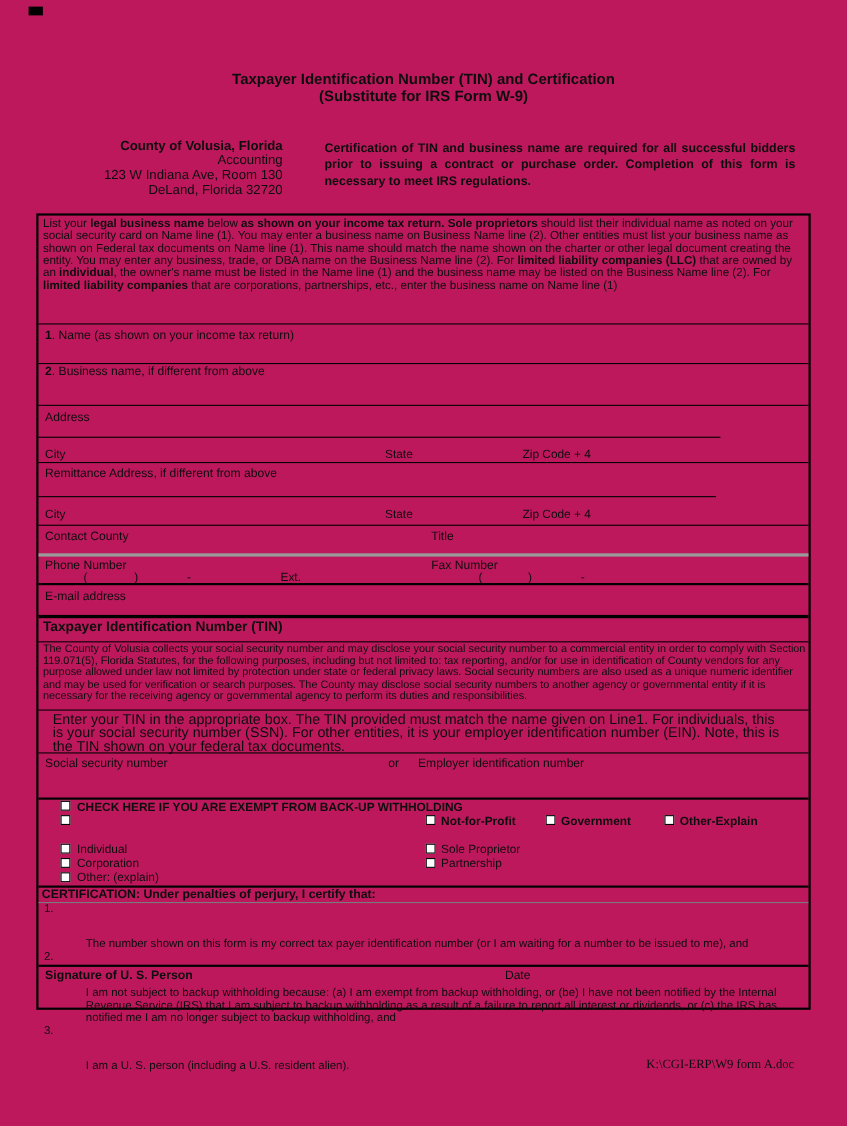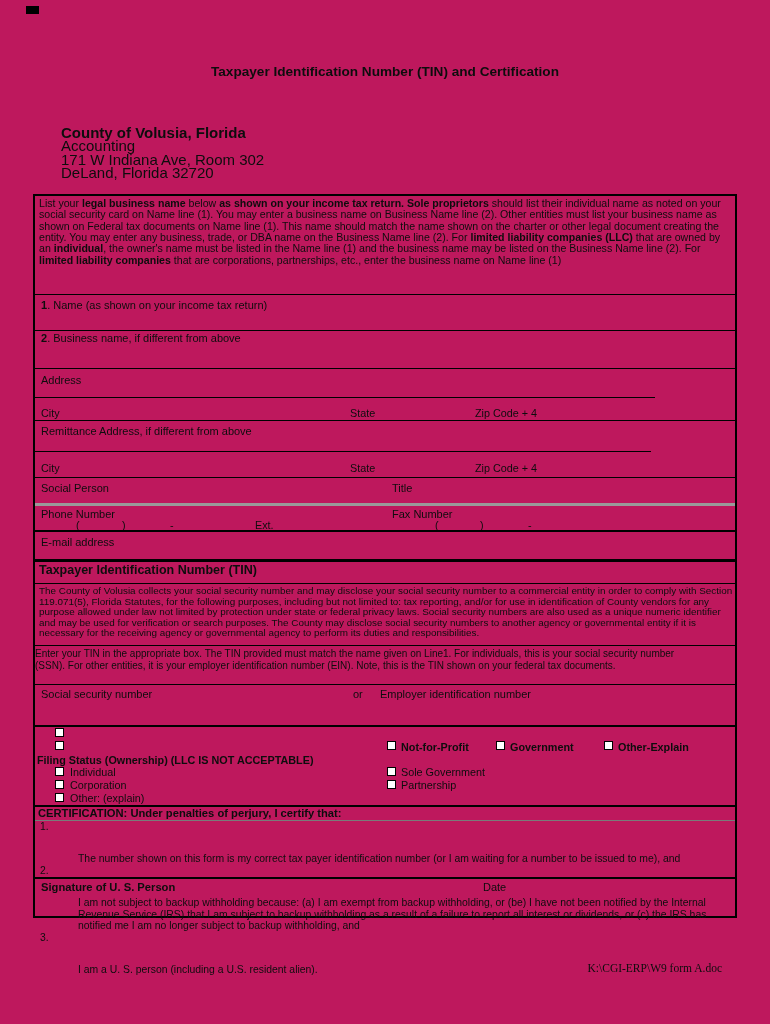--- a/index.html
+++ b/index.html
@@ -8,72 +8,74 @@
     position:relative; width:770px; height:1024px; background:#be185d;
     font-family:"Liberation Sans", sans-serif; color:#0d0d0d; overflow:hidden;
   }
   .abs { position:absolute; }
   b, .b { font-weight:bold; }
   .scan-mark { position:absolute; left:26px; top:6px; width:13px; height:8px; background:#000; }
 
   .title1 { left:0; right:0; top:64px; text-align:center; font-size:13.6px; font-weight:bold; }
   .title2 { left:0; right:0; top:80px; text-align:center; font-size:13.6px; font-weight:bold; }
 
-  .agency { left:61px; top:126px; width:214px; text-align:left; font-size:15px; line-height:13.4px; }
+  .agency { left:43px; top:126px; width:214px; text-align:right; font-size:12px; line-height:13.4px; }
   .notice { left:295px; top:128px; width:428px; font-size:11.3px; line-height:14.8px;
             font-weight:bold; text-align:justify; }
 
   .box { position:absolute; left:33px; top:194px; width:704px; height:724px;
          border:2px solid #000; }
   .hr  { position:absolute; left:0; right:0; height:1px; background:#000; }
   .hr2 { position:absolute; left:0; right:0; height:2px; background:#000; }
   .hr3 { position:absolute; left:0; right:0; height:3px; background:#000; }
   .hrgray { position:absolute; left:0; right:0; height:3px; background:#9a9a9a; }
   .hrdot  { position:absolute; left:0; right:0; height:1px; background:#7a7a7a; }
   .uline { position:absolute; height:1px; background:#000; }
 
   .intro { left:4px; top:2px; width:692px; font-size:10.6px; line-height:11.35px; }
   .privacy { left:4px; top:390px; width:694px; font-size:9.9px; line-height:10.55px; }
-  .instructions { left:0; top:452px; width:668px; font-size:10px; line-height:12.3px; }
+  .instructions { left:13px; top:452px; width:668px; font-size:13px; line-height:12.3px; }
 
   .flabel { position:absolute; font-size:11px; white-space:nowrap; }
   .slabel { position:absolute; font-size:10.8px; white-space:nowrap; }
   .tin-heading { position:absolute; left:4px; top:367px; font-size:12.5px; font-weight:bold; }
   .cert-heading { position:absolute; left:3px; top:611px; font-size:11.2px; font-weight:bold; }
 
   .cb { position:absolute; width:9px; height:9px; border:1.5px solid #000; background:#fff; }
 
   .cert-items { position:absolute; left:5px; top:625px; width:692px;
                 font-size:10.4px; line-height:11.8px; }
   .cert-item { display:flex; }
   .cert-item .num { width:38px; flex:none; }
   .cert-item .txt { flex:1;margin-top:32px; }
 
   .sig-label { position:absolute; left:6px; top:685px; font-size:11.2px; font-weight:bold; }
-  .date-label { position:absolute; left:448px; top:685px; font-size:11px; }
+  .date-label { position:absolute; left:424px; top:685px; font-size:11px; }
 
   .footer { position:absolute; right:48px; top:962px; font-family:"Liberation Serif", serif;
             font-size:11.5px;padding-left:44px; }
 </style>
 </head>
 <body>
 
 <div class="page">
 
   <div class="scan-mark"></div>
 
   <div class="abs title1">Taxpayer Identification Number (TIN) and Certification</div>
+  <div class="abs title2">(Substitute for IRS Form W-9)</div>
 
   <div class="abs agency">
     <div class="b">County of Volusia, Florida</div>
     <div>Accounting</div>
-    <div>171 W Indiana Ave, Room 302</div>
+    <div>123 W Indiana Ave, Room 130</div>
     <div>DeLand, Florida 32720</div>
   </div>
 
+  <div class="abs notice">Certification of TIN and business name are required for all successful bidders prior to issuing a contract or purchase order.  Completion of this form is necessary to meet IRS regulations.</div>
 
   <div class="box">
 
     <div class="abs intro"><span>List your </span><b>legal business name</b><span> below </span><b>as shown on your income tax return.  Sole proprietors</b><span> should list their individual name as noted on your social security card on Name line (1).  You may enter a business name on Business Name line (2).  Other entities must list your business name as shown on Federal tax documents on Name line (1).  This name should match the name shown on the charter or other legal document creating the entity.  You may enter any business, trade, or DBA name on the Business Name line (2).  For </span><b>limited liability companies (LLC)</b><span> that are owned by an </span><b>individual</b><span>, the owner's name must be listed in the Name line (1) and the business name may be listed on the Business Name line (2).  For </span><b>limited liability companies</b><span> that are corporations, partnerships, etc., enter the business name on Name line (1)</span></div>
     <div class="hr" style="top:98px"></div>
 
     <div>
       <div class="flabel" style="left:6px; top:103px"><b>1</b><span>.  Name (as shown on your income tax return)</span></div>
     </div>
     <div class="hr" style="top:134px"></div>
@@ -95,21 +97,21 @@
     <div>
       <div class="flabel" style="left:6px; top:229px">Remittance Address, if different from above</div>
       <div class="uline" style="left:0; top:255px; width:616px"></div>
       <div class="slabel" style="left:6px; top:266px">City</div>
       <div class="slabel" style="left:315px; top:266px">State</div>
       <div class="slabel" style="left:440px; top:266px">Zip Code + 4</div>
     </div>
     <div class="hr" style="top:281px"></div>
 
     <div>
-      <div class="flabel" style="left:6px; top:286px">Social Person</div>
+      <div class="flabel" style="left:6px; top:286px">Contact County</div>
       <div class="flabel" style="left:357px; top:286px">Title</div>
     </div>
     <div class="hrgray" style="top:307px"></div>
 
     <div>
       <div class="flabel" style="left:6px; top:312px">Phone Number</div>
       <div class="flabel" style="left:357px; top:312px">Fax Number</div>
       <div class="slabel" style="left:41px; top:323px">(</div>
       <div class="slabel" style="left:87px; top:323px">)</div>
       <div class="slabel" style="left:135px; top:323px">-</div>
@@ -133,35 +135,35 @@
     <div class="hr" style="top:488px"></div>
 
     <div>
       <div class="flabel" style="left:6px; top:492px">Social security number</div>
       <div class="flabel" style="left:318px; top:492px">or</div>
       <div class="flabel" style="left:345px; top:492px">Employer identification number</div>
     </div>
     <div class="hr2" style="top:529px"></div>
 
     <div class="cb" style="left:20px; top:532px"></div>
+    <div class="slabel b" style="left:35px; top:532px">CHECK HERE IF YOU ARE EXEMPT  FROM BACK-UP WITHHOLDING</div>
 
     <div class="cb" style="left:20px; top:545px"></div>
     <div class="cb" style="left:352px; top:545px"></div>
     <div class="slabel b" style="left:366px; top:545px">Not-for-Profit</div>
     <div class="cb" style="left:461px; top:545px"></div>
     <div class="slabel b" style="left:475px; top:545px">Government</div>
     <div class="cb" style="left:569px; top:545px"></div>
     <div class="slabel b" style="left:583px; top:545px">Other-Explain</div>
 
-    <div class="slabel b" style="left:2px; top:558px">Filing Status (Ownership)  (LLC IS NOT ACCEPTABLE)</div>
 
     <div class="cb" style="left:20px; top:571px"></div>
     <div class="slabel" style="left:35px; top:570px">Individual</div>
     <div class="cb" style="left:352px; top:571px"></div>
-    <div class="slabel" style="left:366px; top:570px">Sole Government</div>
+    <div class="slabel" style="left:366px; top:570px">Sole Proprietor</div>
 
     <div class="cb" style="left:20px; top:584px"></div>
     <div class="slabel" style="left:35px; top:583px">Corporation</div>
     <div class="cb" style="left:352px; top:584px"></div>
     <div class="slabel" style="left:366px; top:583px">Partnership</div>
 
     <div class="cb" style="left:20px; top:597px"></div>
     <div class="slabel" style="left:35px; top:596px">Other: (explain)</div>
 
     <div class="hr2" style="top:609px"></div>

